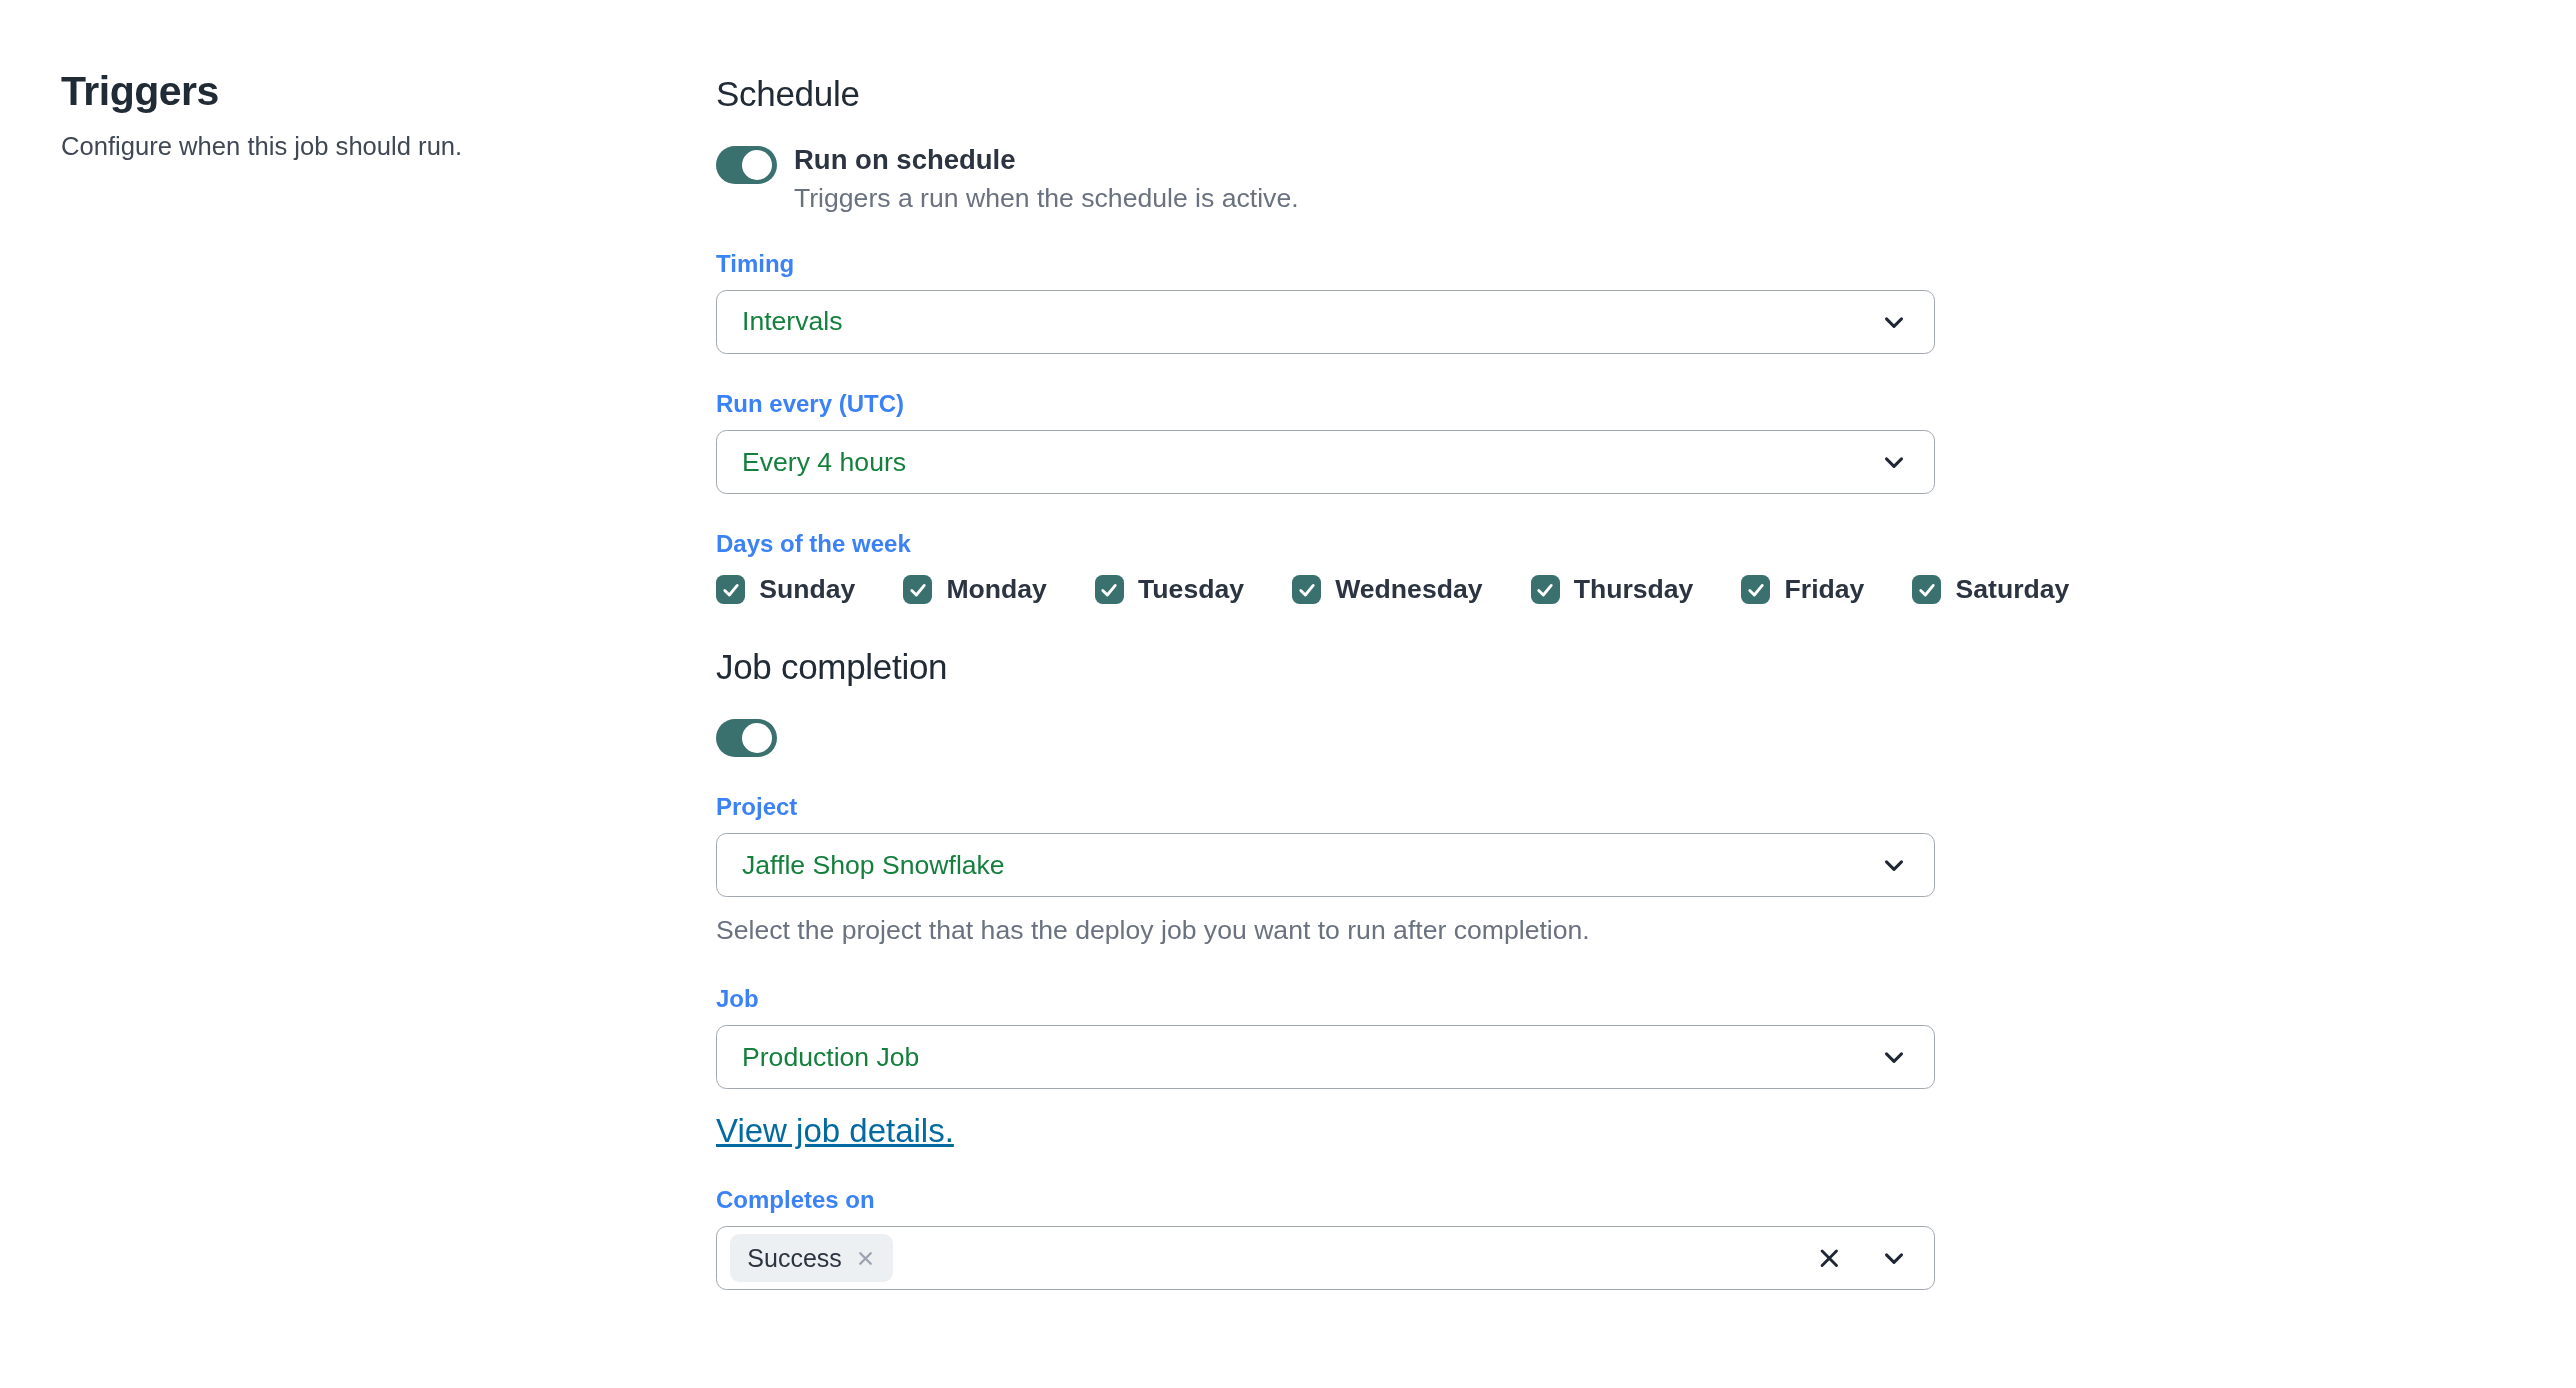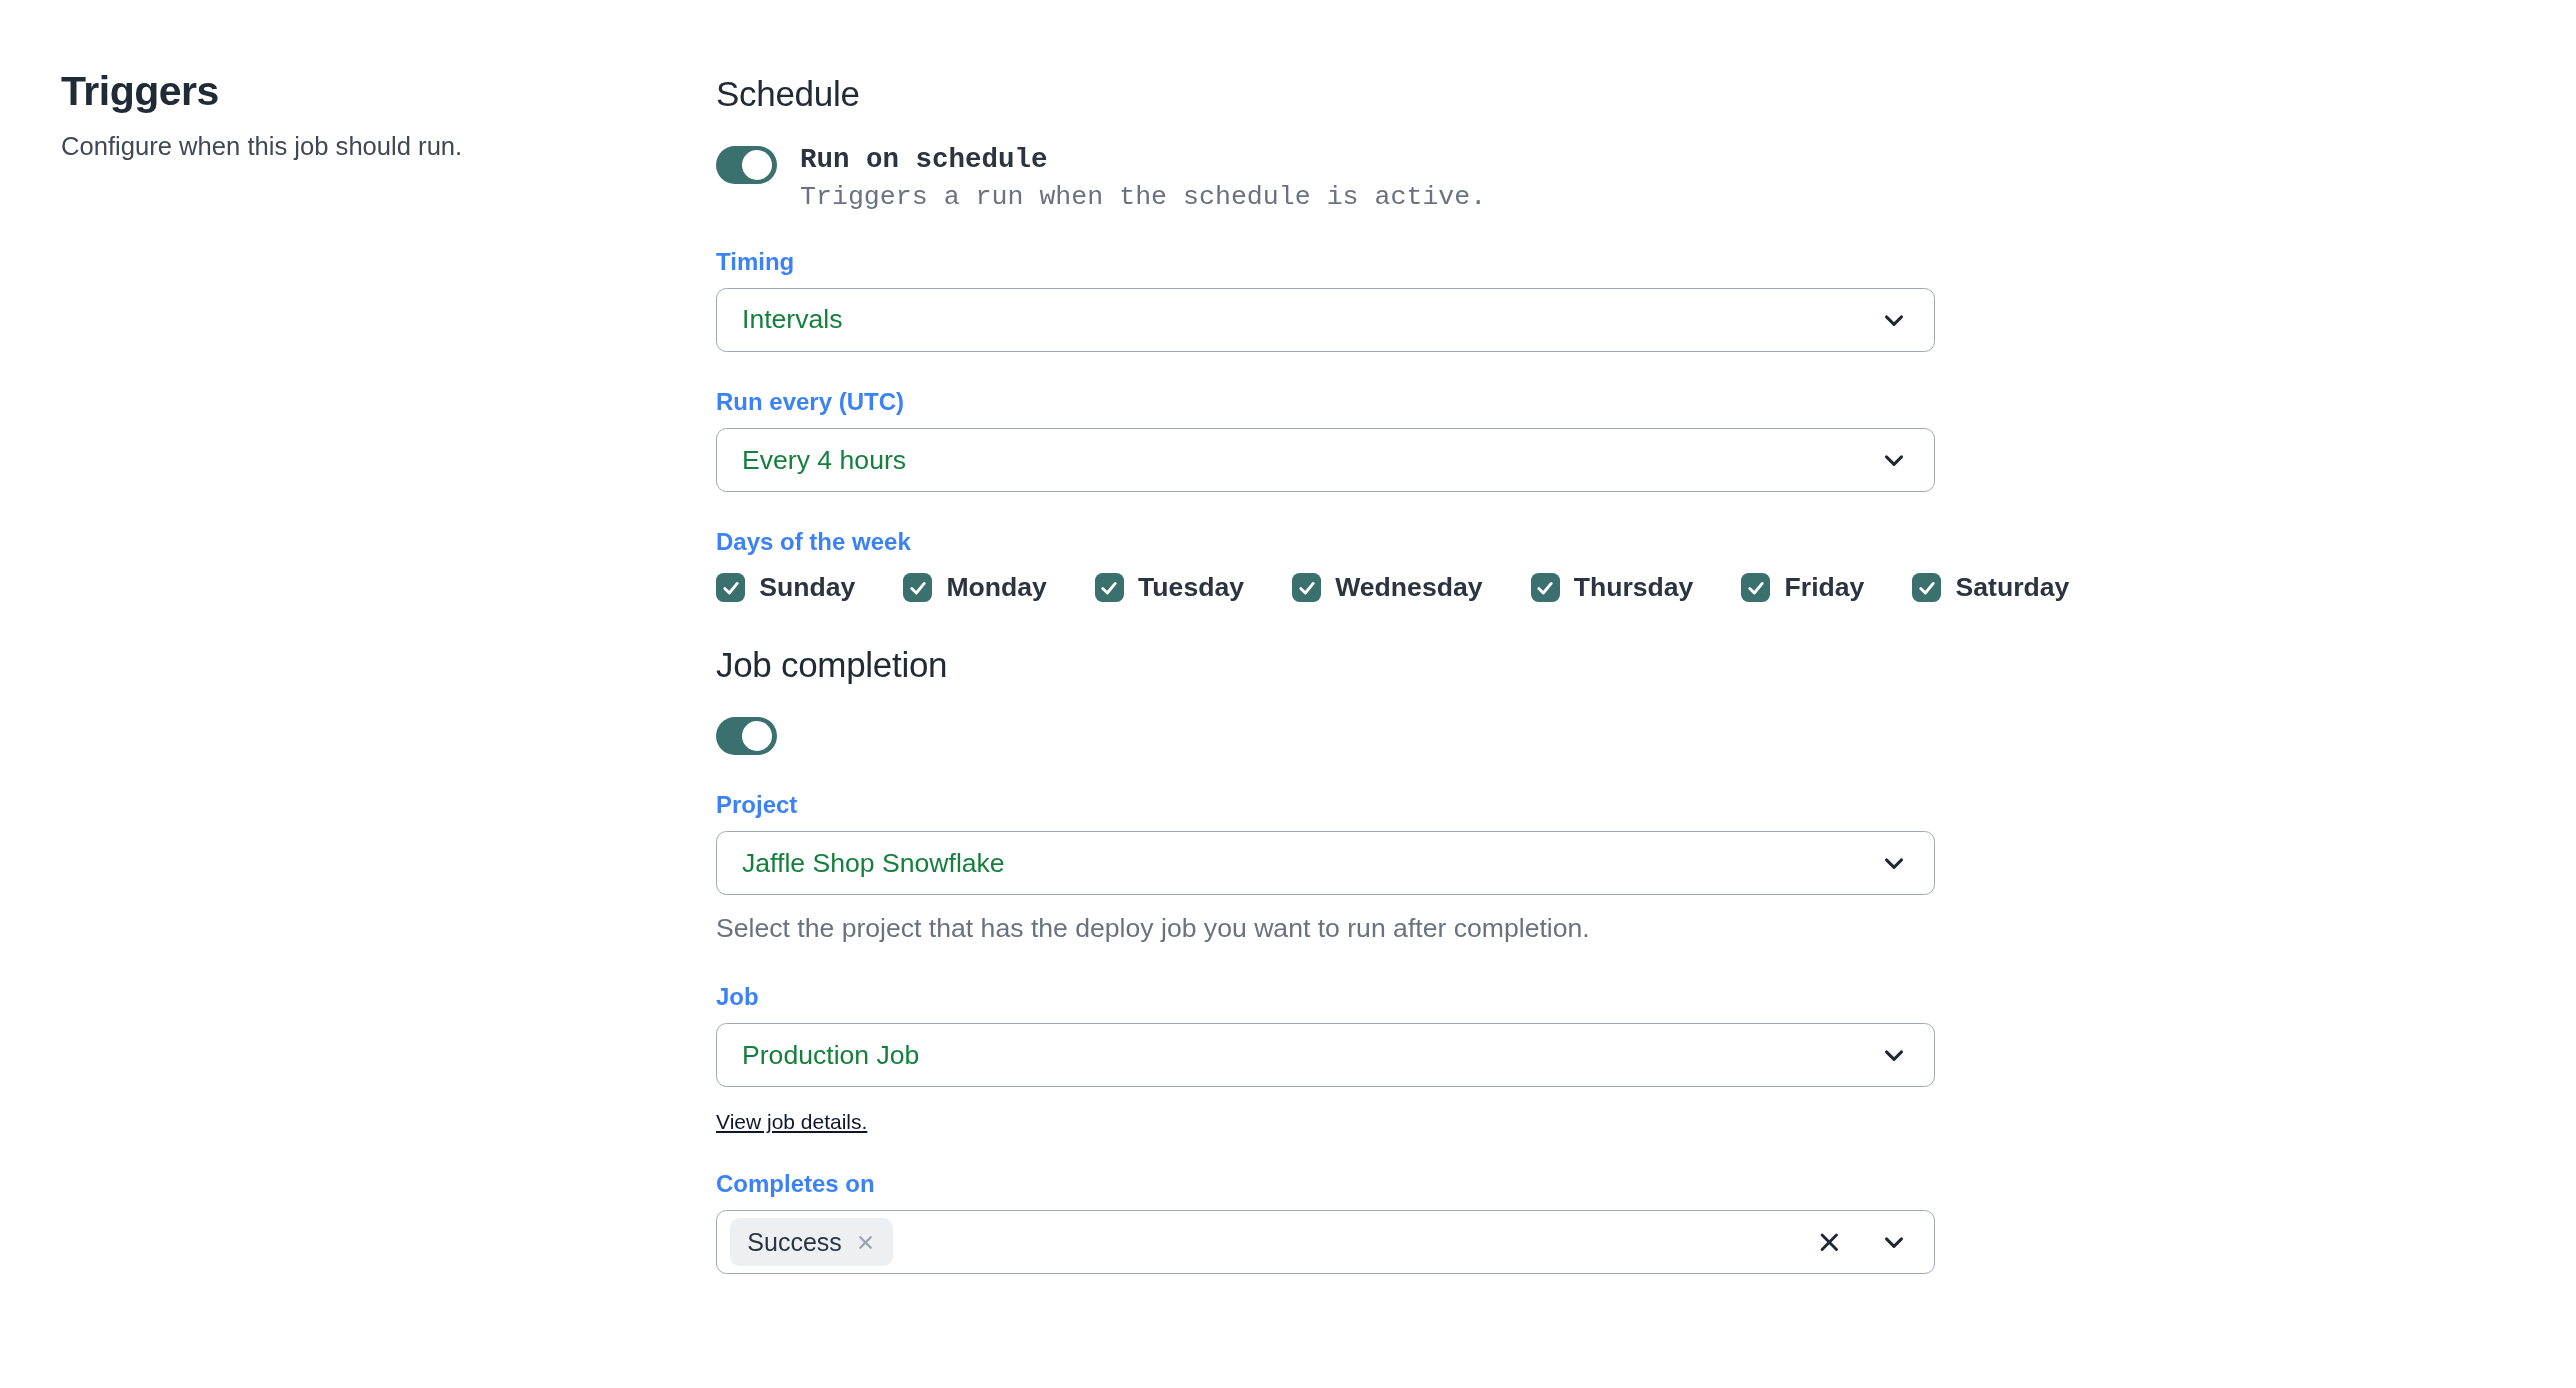--- a/index.html
+++ b/index.html
@@ -7,21 +7,21 @@
     font-family:"Liberation Sans","DejaVu Sans",sans-serif; color:#2b3440; }
 
   .left-panel { position:absolute; left:61px; top:68px; width:588px; }
   .page-title { font-size:41px; font-weight:700; color:#212b36; letter-spacing:-0.5px; }
   .page-subtitle { margin-top:17px; font-size:25.6px; color:#3f4854; }
 
   .content { position:absolute; left:716px; top:74px; width:1219px; }
 
   .section-heading { font-size:35px; font-weight:400; color:#212b36; letter-spacing:-0.3px; }
 
-  .toggle-row { display:flex; align-items:flex-start; gap:23px; margin-top:30px;font-family:Liberation Mono, monospace; }
+  .toggle-row { display:flex; align-items:flex-start; gap:17px; margin-top:30px; }
   .toggle { position:relative; width:61px; height:38px; border-radius:21px;
     background:#3a706e; flex:0 0 auto; cursor:pointer; margin-top:1.9px; }
   .toggle .knob { position:absolute; top:3.8px; right:4.7px; width:30px; height:30px;
     border-radius:50%; background:#ffffff; }
   .toggle-text .toggle-label { font-size:27.5px; font-weight:700; color:#2b3440; }
   .toggle-text .toggle-desc { margin-top:6.6px; font-size:26.6px; color:#6a7280; }
 
   .field-label { margin-top:36px; font-size:24px; font-weight:700; color:#3b82f6; }
   .select-box { margin-top:12.3px; height:64px; width:100%; border:1.9px solid #a2a8b0;
     border-radius:10.4px; background:#fff; display:flex; align-items:center;
@@ -34,22 +34,22 @@
 
   .days-row { margin-top:16px; display:flex; align-items:center; gap:48px; }
   .day-item { display:flex; align-items:center; gap:14.2px; cursor:pointer; }
   .checkbox { width:29px; height:29px; border-radius:7.6px; background:#3a706e;
     display:flex; align-items:center; justify-content:center; flex:0 0 auto; }
   .checkbox svg { width:20px; height:20px; }
   .day-label { font-size:26.6px; font-weight:600; color:#2b3440; }
 
   .section-2 { margin-top:42px; }
 
-  .standalone-link { display:inline-block; margin-top:23px; font-size:21px;
-    color:#0f172a; text-decoration:underline; cursor:pointer; }
+  .standalone-link { display:inline-block; margin-top:23px; font-size:33px;
+    color:#0369a1; text-decoration:underline; cursor:pointer; }
 
   .multiselect { margin-top:12.3px; height:64px; width:100%; border:1.9px solid #a2a8b0;
     border-radius:10.4px; background:#fff; display:flex; align-items:center;
     padding:0 25px 0 13.3px; }
   .chips { flex:1 1 auto; display:flex; align-items:center; gap:11.4px; }
   .chip { display:flex; align-items:center; gap:13.3px; background:#edf0f3;
     border-radius:9.5px; padding:9.5px 17px; }
   .chip-label { font-size:25px; color:#2b3440; }
   .chip-x { width:21px; height:21px; cursor:pointer; }
   .ms-icons { display:flex; align-items:center; gap:36px; }

